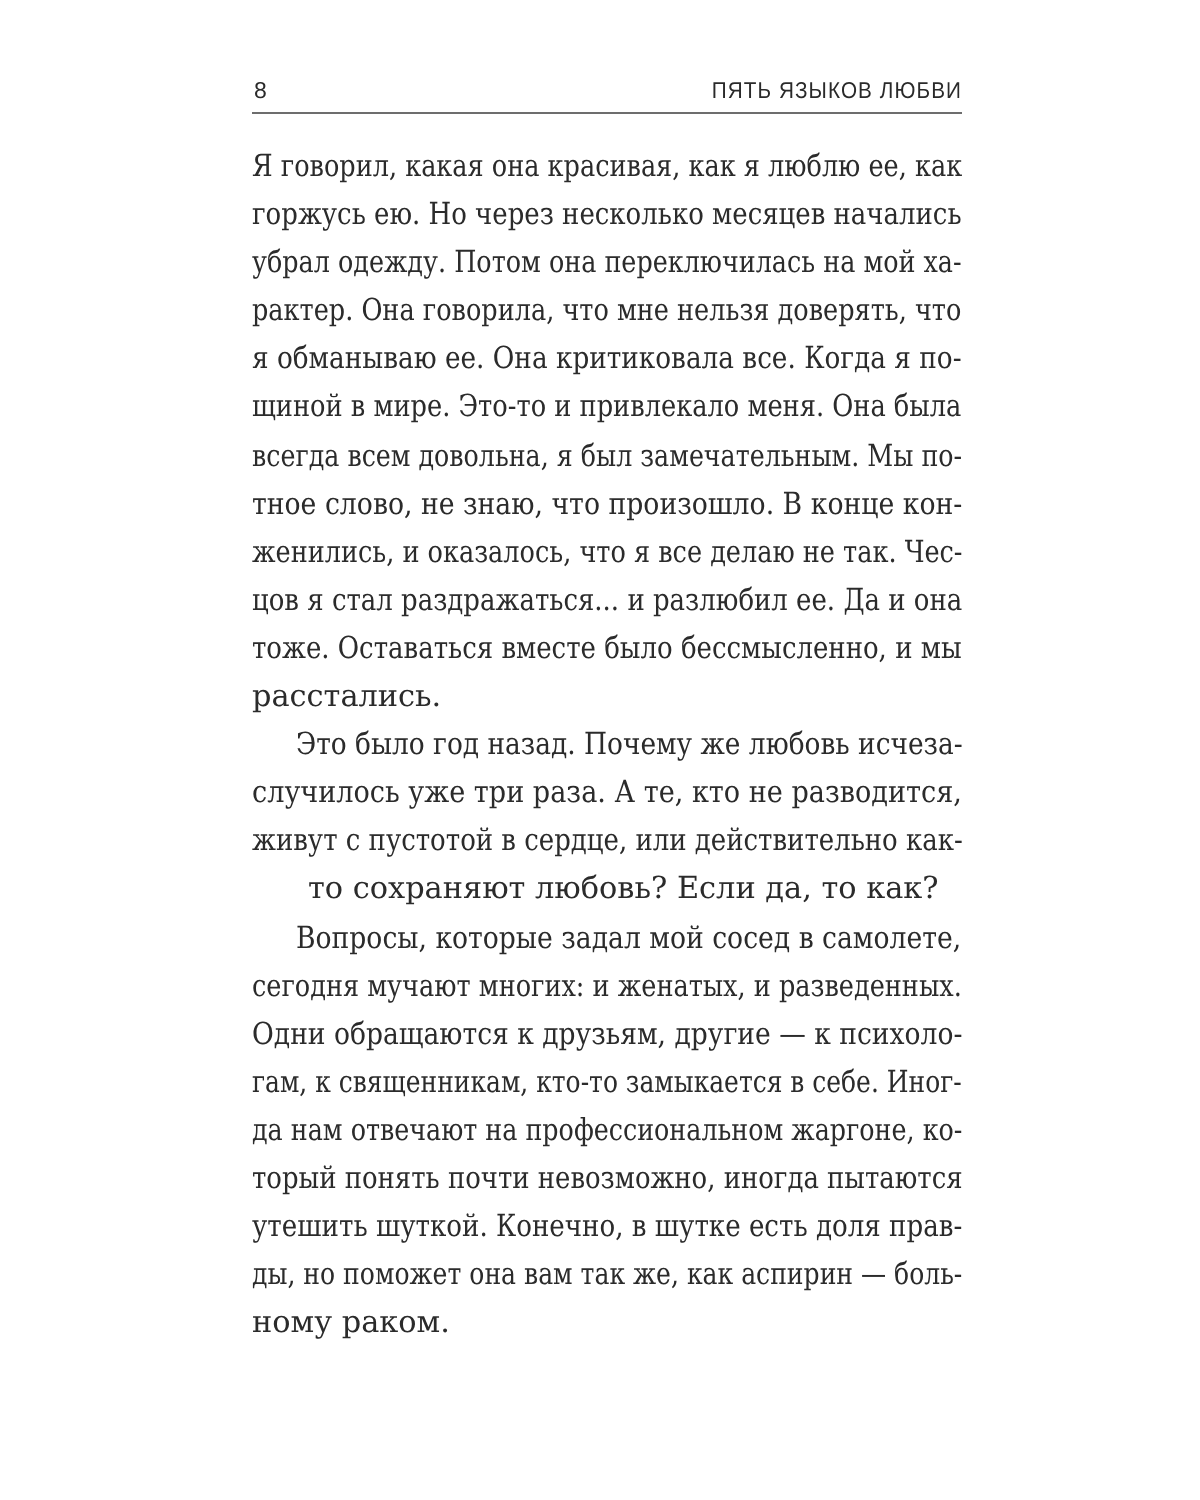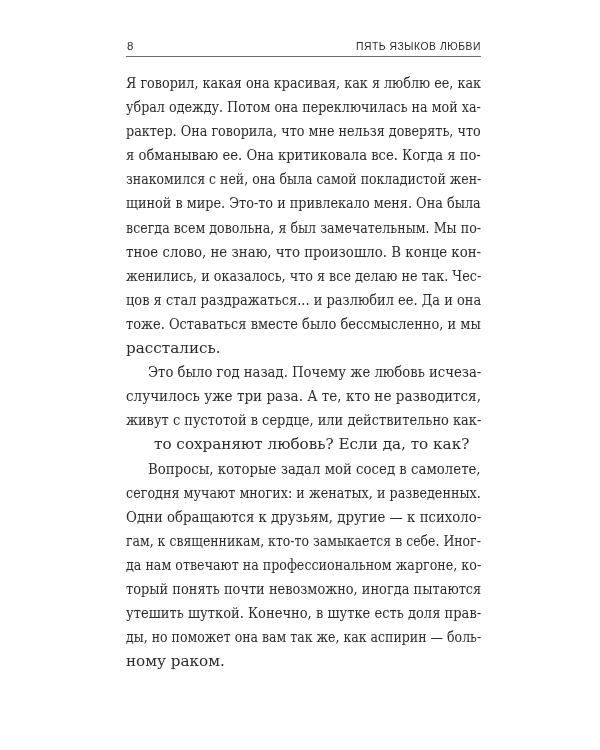--- a/index.html
+++ b/index.html
@@ -85,24 +85,24 @@
 
   <div class="running-head">
     <span class="folio">8</span>
     <span class="title">ПЯТЬ ЯЗЫКОВ ЛЮБВИ</span>
   </div>
 
   <div class="body-text">
 
     <div>
       <div class="line"><span style="width: auto; display: inline-block; transform-origin: left center; transform: scaleX(0.841232); white-space: nowrap;">Я говорил, какая она красивая, как я люблю ее, как</span></div>
+      <div class="line"><span style="width: auto; display: inline-block; transform-origin: left center; transform: scaleX(0.855422); white-space: nowrap;">горжусь ею. Но через несколько месяцев начались</span></div>
       <div class="line"><span style="width: auto; display: inline-block; transform-origin: left center; transform: scaleX(0.837264); white-space: nowrap;">убрал одежду. Потом она переключилась на мой ха-</span></div>
       <div class="line"><span style="width: auto; display: inline-block; transform-origin: left center; transform: scaleX(0.841232); white-space: nowrap;">рактер. Она говорила, что мне нельзя доверять, что</span></div>
       <div class="line"><span style="width: auto; display: inline-block; transform-origin: left center; transform: scaleX(0.865854); white-space: nowrap;">я обманываю ее. Она критиковала все. Когда я по-</span></div>
-      <div class="line"><span style="width: auto; display: inline-block; transform-origin: left center; transform: scaleX(0.825581); white-space: nowrap;">знакомился с ней, она была самой покладистой жен-</span></div>
       <div class="line"><span style="width: auto; display: inline-block; transform-origin: left center; transform: scaleX(0.845238); white-space: nowrap;">щиной в мире. Это-то и привлекало меня. Она была</span></div>
       <div class="line"><span style="width: auto; display: inline-block; transform-origin: left center; transform: scaleX(0.833333); white-space: nowrap;">всегда всем довольна, я был замечательным. Мы по-</span></div>
       <div class="line"><span style="width: auto; display: inline-block; transform-origin: left center; transform: scaleX(0.878713); white-space: nowrap;">тное слово, не знаю, что произошло. В конце кон-</span></div>
       <div class="line"><span style="width: auto; display: inline-block; transform-origin: left center; transform: scaleX(0.841232); white-space: nowrap;">женились, и оказалось, что я все делаю не так. Чес-</span></div>
       <div class="line"><span style="width: auto; display: inline-block; transform-origin: left center; transform: scaleX(0.855422); white-space: nowrap;">цов я стал раздражаться... и разлюбил ее. Да и она</span></div>
       <div class="line"><span style="width: auto; display: inline-block; transform-origin: left center; transform: scaleX(0.855422); white-space: nowrap;">тоже. Оставаться вместе было бессмысленно, и мы</span></div>
       <div class="line last"><span style="width: 100%;">расстались.</span></div>
     </div>
 
     <div>

